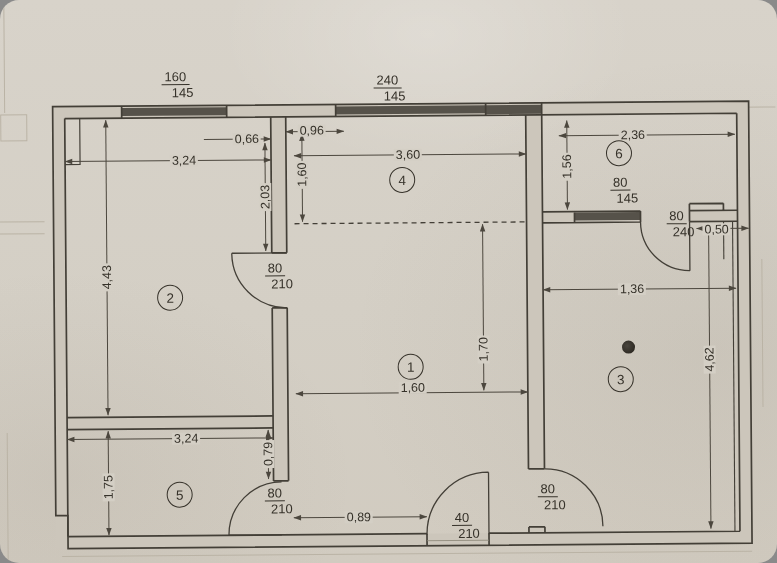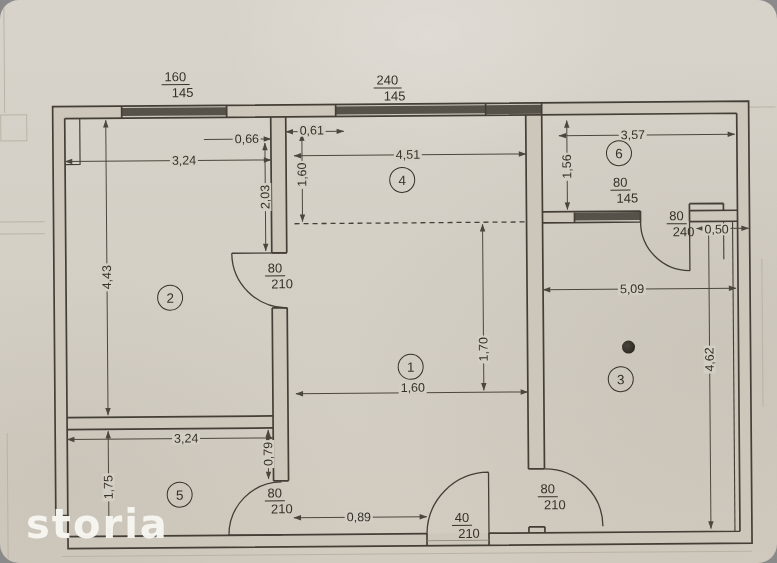--- a/index.html
+++ b/index.html
@@ -159,41 +159,40 @@
       <span class="fn">80</span>
       <span class="fd">210</span>
     </div>
     <div class="lbl frac" style="left:460px;top:526px">
       <span class="fn">40</span>
       <span class="fd">210</span>
     </div>
 
     <div class="lbl dim" style="left:185px;top:159px">3,24</div>
     <div class="lbl dim" style="left:248px;top:138px">0,66</div>
-    <div class="lbl dim" style="left:313px;top:130px">0,61</div>
-    <div class="lbl dim" style="left:409px;top:155px">4,51</div>
-    <div class="lbl dim" style="left:634px;top:137px">3,57</div>
+    <div class="lbl dim" style="left:313px;top:130px">0,96</div>
+    <div class="lbl dim" style="left:409px;top:155px">3,60</div>
+    <div class="lbl dim" style="left:634px;top:137px">2,36</div>
     <div class="lbl dim v" style="left:568px;top:168px">1,56</div>
     <div class="lbl dim v" style="left:266px;top:196px">2,03</div>
     <div class="lbl dim v" style="left:303px;top:174px">1,60</div>
     <div class="lbl dim v" style="left:107px;top:275px">4,43</div>
-    <div class="lbl dim" style="left:632px;top:291px">5,09</div>
+    <div class="lbl dim" style="left:632px;top:291px">1,36</div>
     <div class="lbl dim" style="left:717px;top:232px">0,50</div>
     <div class="lbl dim v" style="left:483px;top:350px">1,70</div>
     <div class="lbl dim" style="left:412px;top:388px">1,60</div>
     <div class="lbl dim v" style="left:709px;top:362px">4,62</div>
     <div class="lbl dim" style="left:185px;top:437px">3,24</div>
     <div class="lbl dim v" style="left:267px;top:453px">0,79</div>
     <div class="lbl dim v" style="left:107px;top:485px">1,75</div>
     <div class="lbl dim" style="left:357px;top:517px">0,89</div>
 
     <div class="badge" style="left:410px;top:367px">1</div>
     <div class="badge" style="left:170px;top:296px">2</div>
     <div class="badge" style="left:620px;top:381px">3</div>
     <div class="badge" style="left:403px;top:180px">4</div>
     <div class="badge" style="left:178px;top:493px">5</div>
     <div class="badge" style="left:620px;top:155px">6</div>
 
     <div class="dotmark" style="left:628px;top:349px"></div>
   </div>
 
-  <div class="watermark">storia</div>
 </div>
 
 </body></html>

